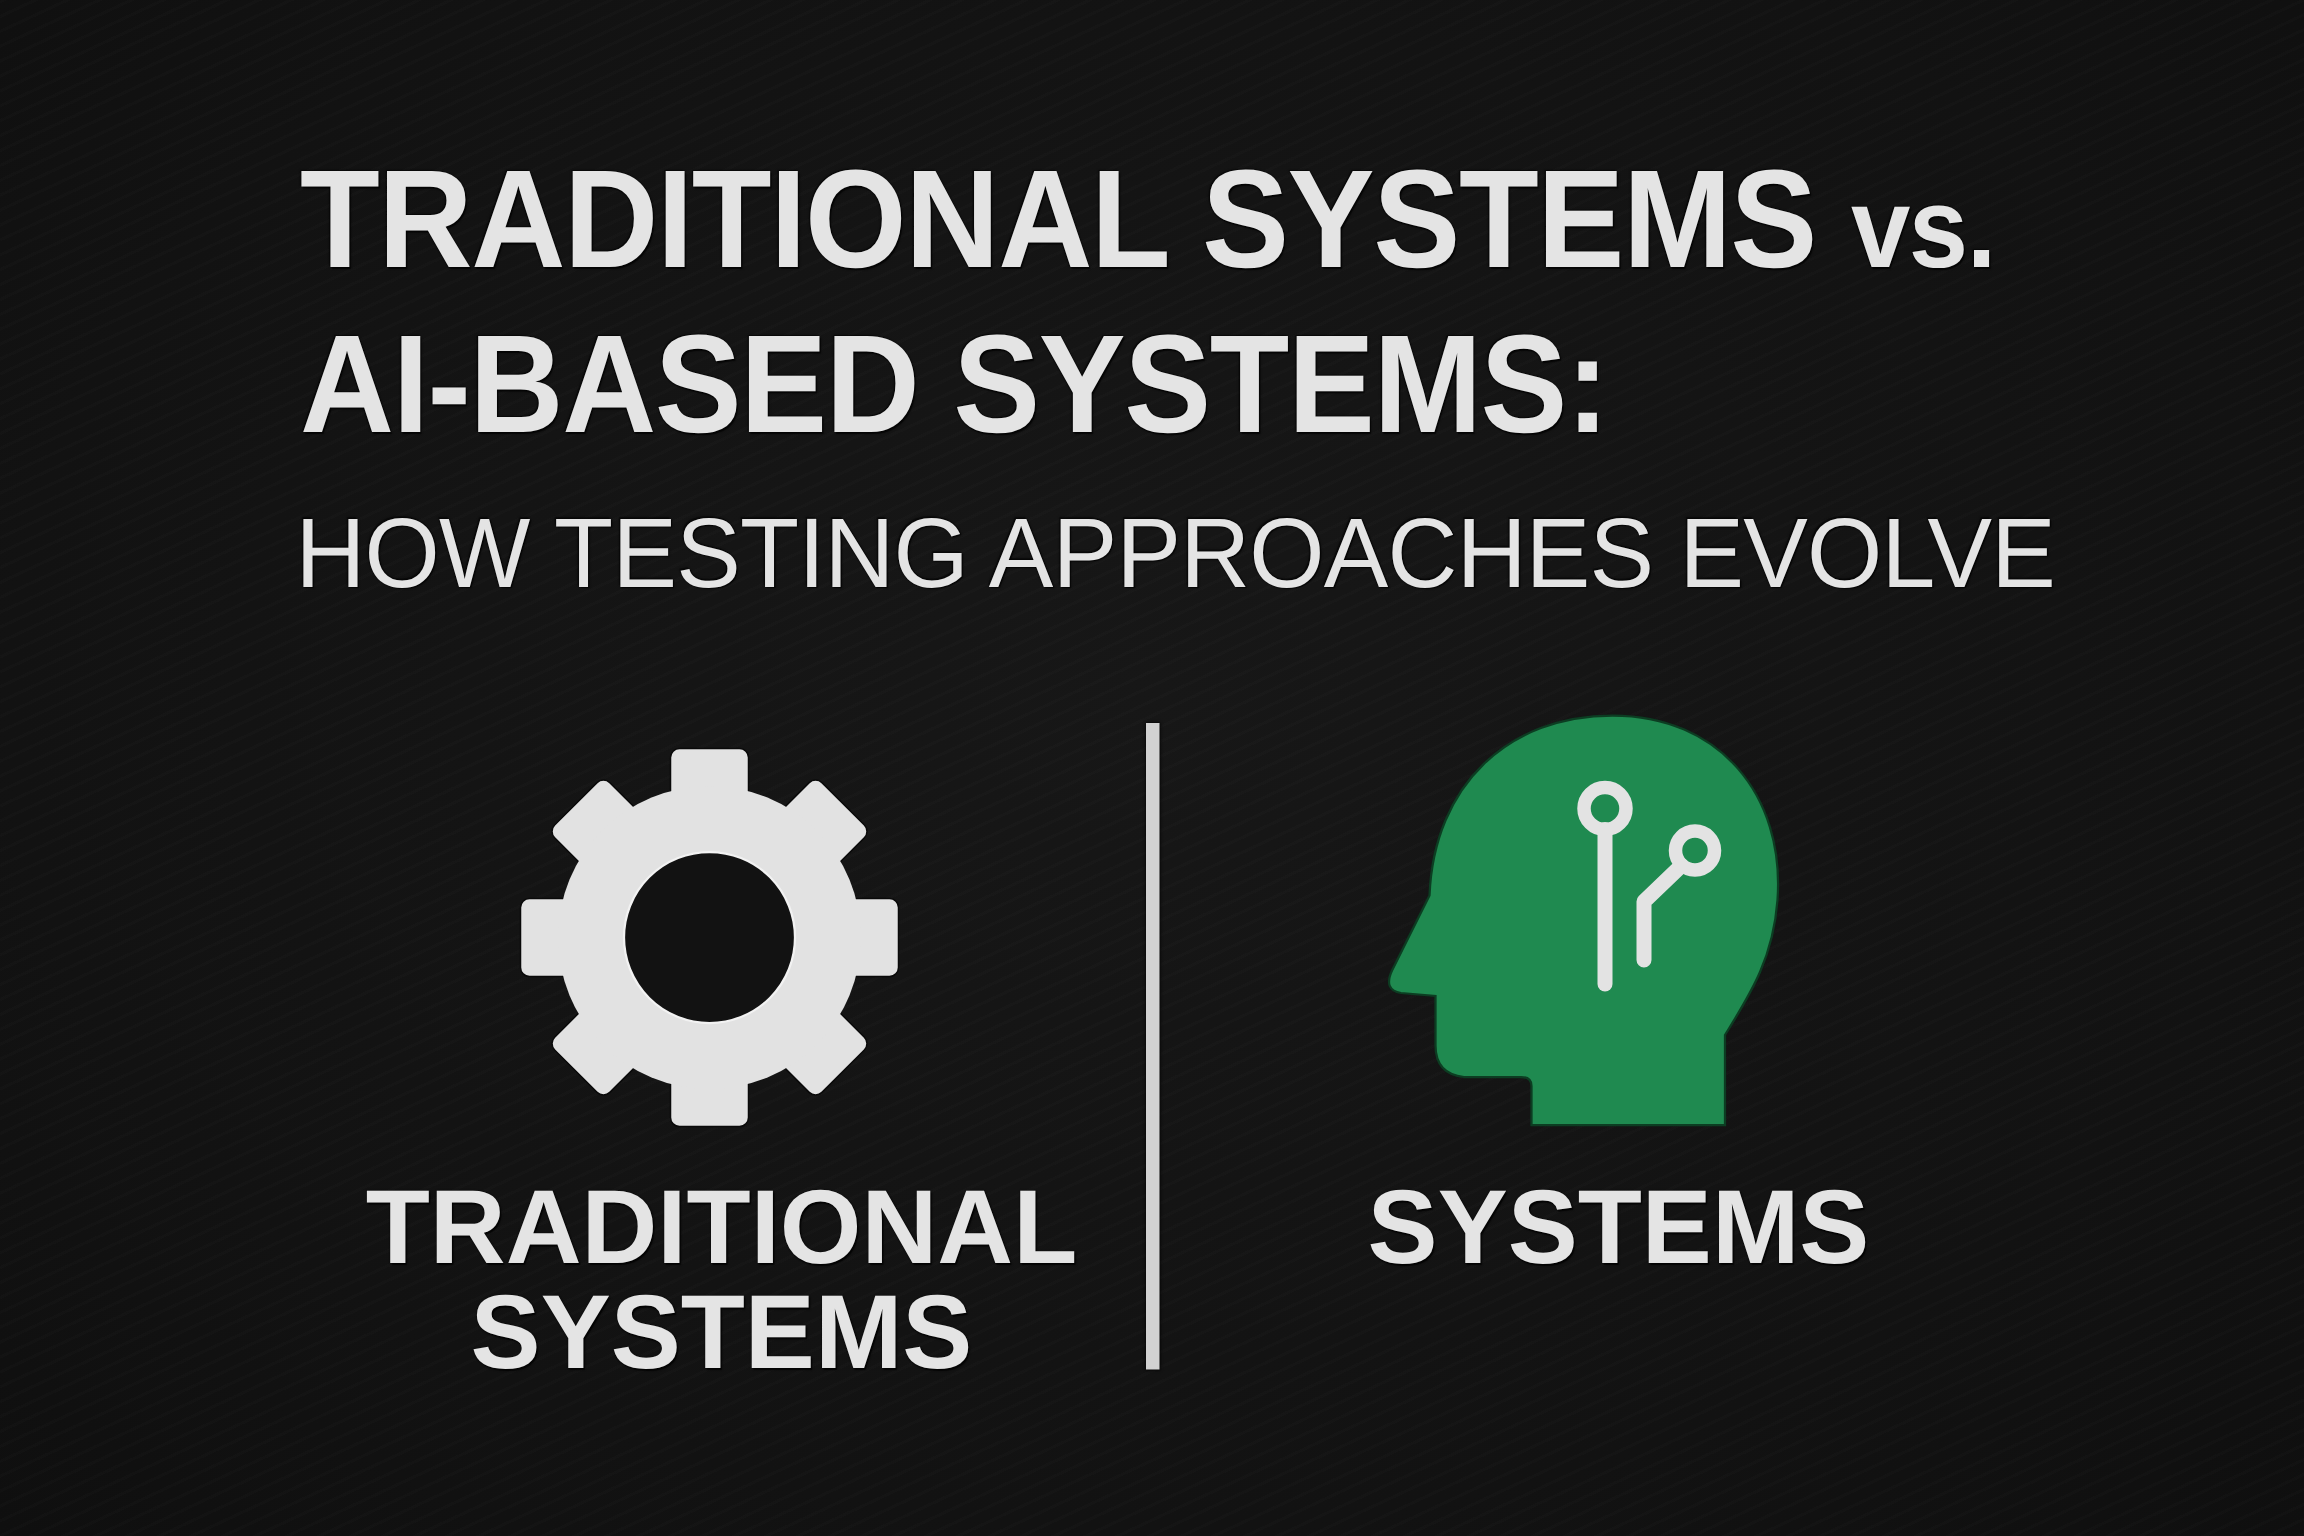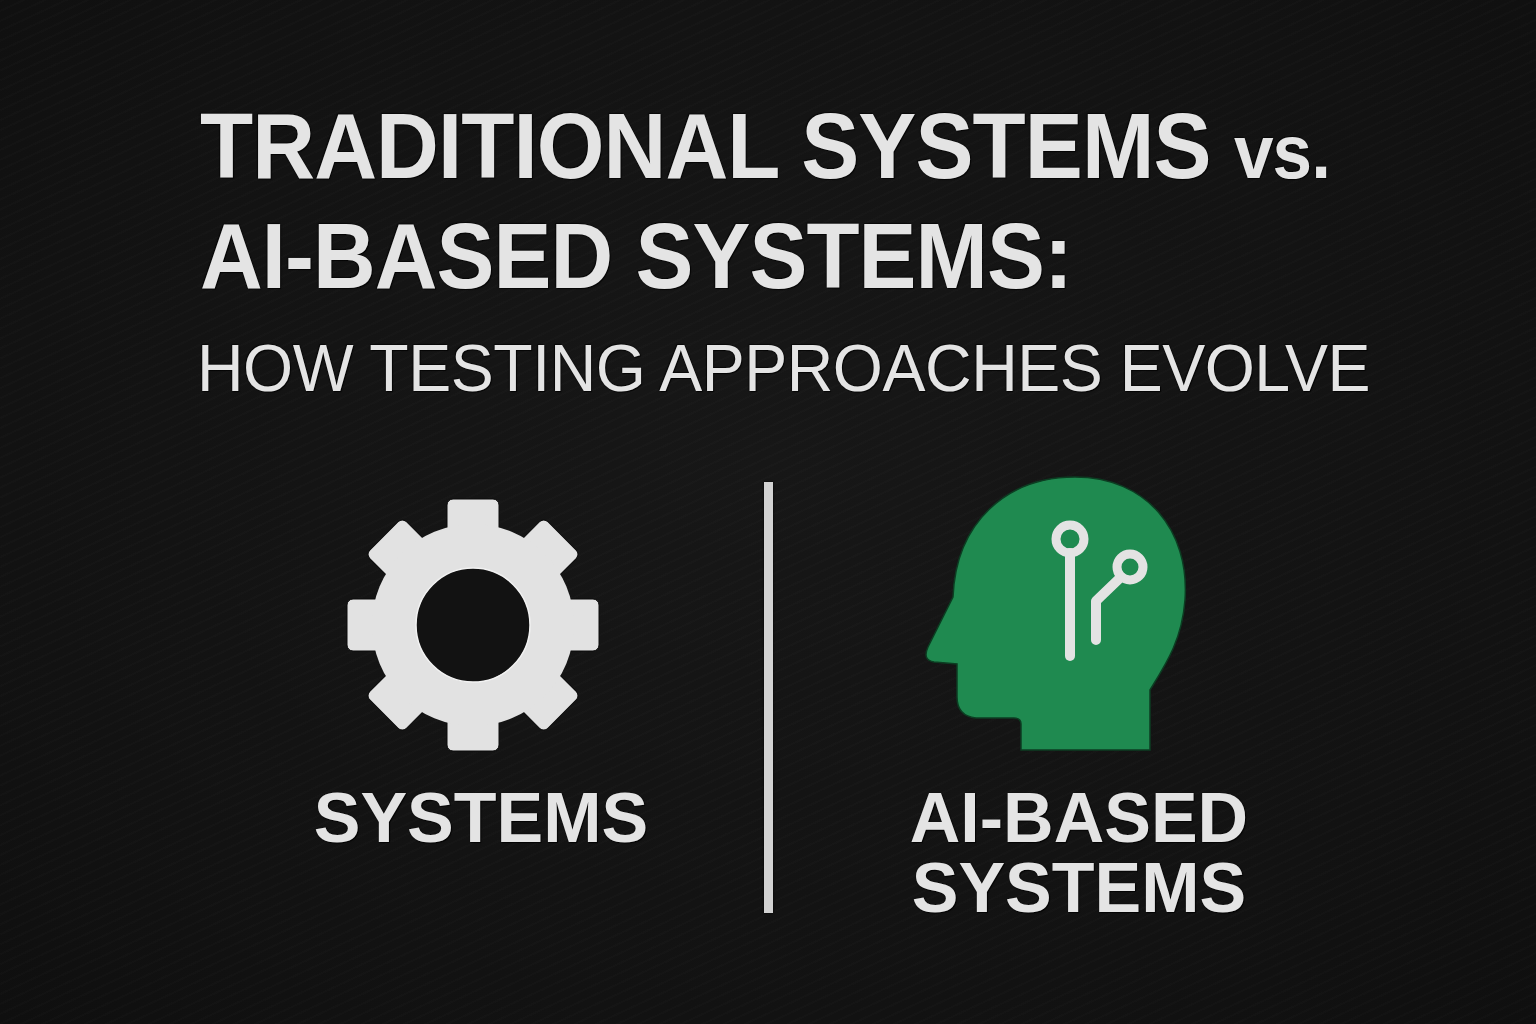--- a/index.html
+++ b/index.html
@@ -122,19 +122,19 @@
       <line x1="1070" y1="553" x2="1070" y2="656" stroke-width="10"></line>
       <circle cx="1130" cy="567" r="13" stroke-width="9"></circle>
       <polyline points="1096,640 1096,601 1121,577" stroke-width="10"></polyline>
     </g>
   </g>
 </svg>
 
 <div id="divider"></div>
 
 <div class="label" id="label-left">
+  <span>TRADITIONAL</span>
   <span>SYSTEMS</span>
 </div>
 
 <div class="label" id="label-right">
-  <span>AI-BASED</span>
   <span>SYSTEMS</span>
 </div>
 
 </body></html>

